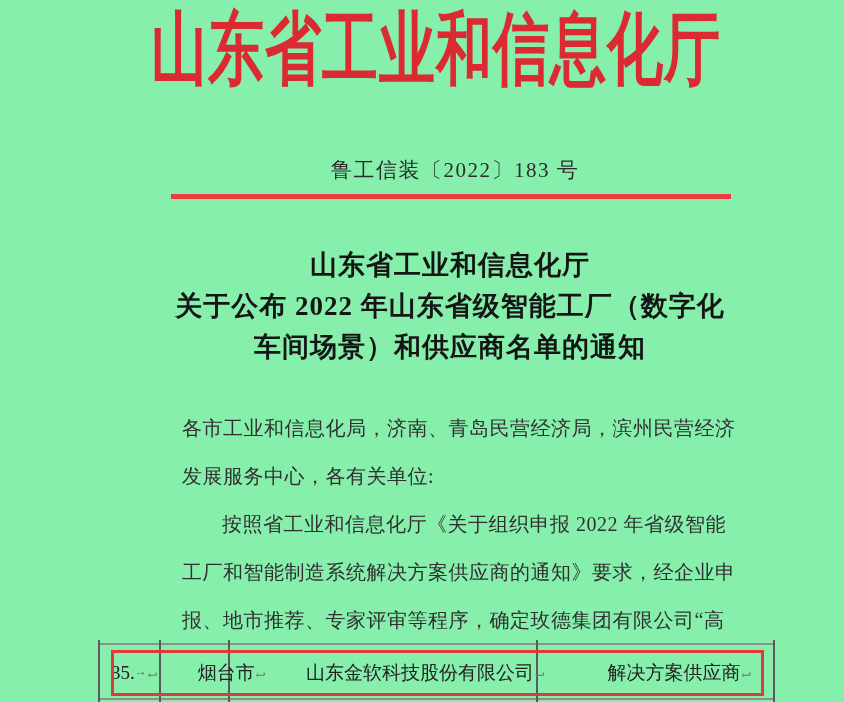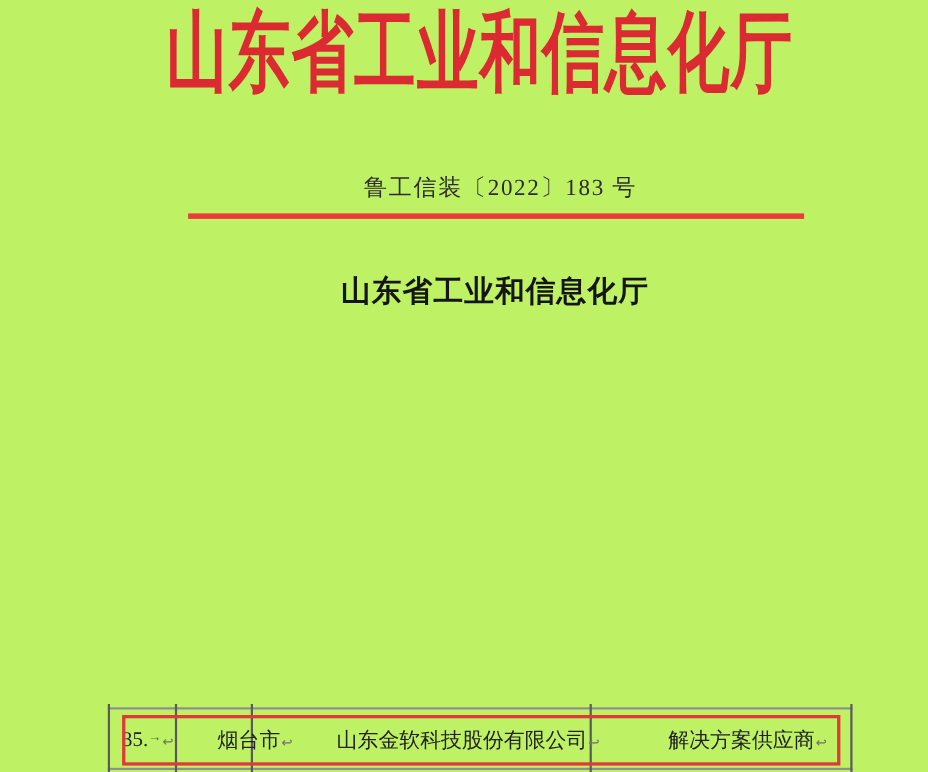--- a/index.html
+++ b/index.html
@@ -1,20 +1,20 @@
 <!DOCTYPE html>
 <html><head>
 <meta charset="utf-8">
 <style>
   html, body { margin: 0; padding: 0; background: #ffffff; }
   .page {
     position: relative;
     width: 844px;
     height: 702px;
-    background: #bef264;
+    background: #86efac;
     overflow: hidden;
     font-family: "Liberation Serif", "DejaVu Serif", serif;
   }
   
   .letterhead {
     position: absolute;
     top: 6px; left: 28px; width: 816px;
     text-align: center;
     font-size: 56px;
     font-weight: 700;
@@ -77,21 +77,21 @@
   .vline.v5 { left: 773px; }
   .row-cells {
     position: absolute;
     left: 98px; top: 10px;
     width: 676px; height: 46px;
     display: flex;
     align-items: center;
     font-size: 19px;
     color: #222222;
   }
-  .cell { white-space: nowrap; font-family: Liberation Serif, serif; }
+  .cell { white-space: nowrap; }
   .cell.c1 { width: 61px; box-sizing: border-box; padding-left: 13px; text-align: left; }
   .cell.c2 { width: 69px; text-align: center; padding-left: 40px; }
   .cell.c3 { width: 345px; text-align: center; }
   .cell.c4 { width: 204px; text-align: center; }
   .endmark { font-size: 12px; color: #707070; margin-left: 1px; }
   .tabmark { font-size: 12px; color: #5f5f5f; position: relative; top: -4px; }
   
   .highlight-box {
     position: absolute;
     left: 111px; top: 10px;
@@ -106,22 +106,31 @@
 <div class="page">
 
   <div class="letterhead">山东省工业和信息化厅</div>
 
   <div class="doc-number">鲁工信装〔2022〕183 号</div>
 
   <div class="red-rule"></div>
 
   <div class="notice-title">
     <div>山东省工业和信息化厅</div>
+    <div>关于公布 2022 年山东省级智能工厂（数字化</div>
+    <div>车间场景）和供应商名单的通知</div>
   </div>
 
+  <div class="body-text">
+    <div class="body-line">各市工业和信息化局，济南、青岛民营经济局，滨州民营经济</div>
+    <div class="body-line">发展服务中心，各有关单位:</div>
+    <div class="body-line indent-line">按照省工业和信息化厅《关于组织申报 2022 年省级智能</div>
+    <div class="body-line">工厂和智能制造系统解决方案供应商的通知》要求，经企业申</div>
+    <div class="body-line">报、地市推荐、专家评审等程序，确定玫德集团有限公司“高</div>
+  </div>
 
   <div class="table-strip">
     <div class="hline top"></div>
     <div class="hline bottom"></div>
     <div class="vline v1"></div>
     <div class="vline v2"></div>
     <div class="vline v3"></div>
     <div class="vline v4"></div>
     <div class="vline v5"></div>
 

